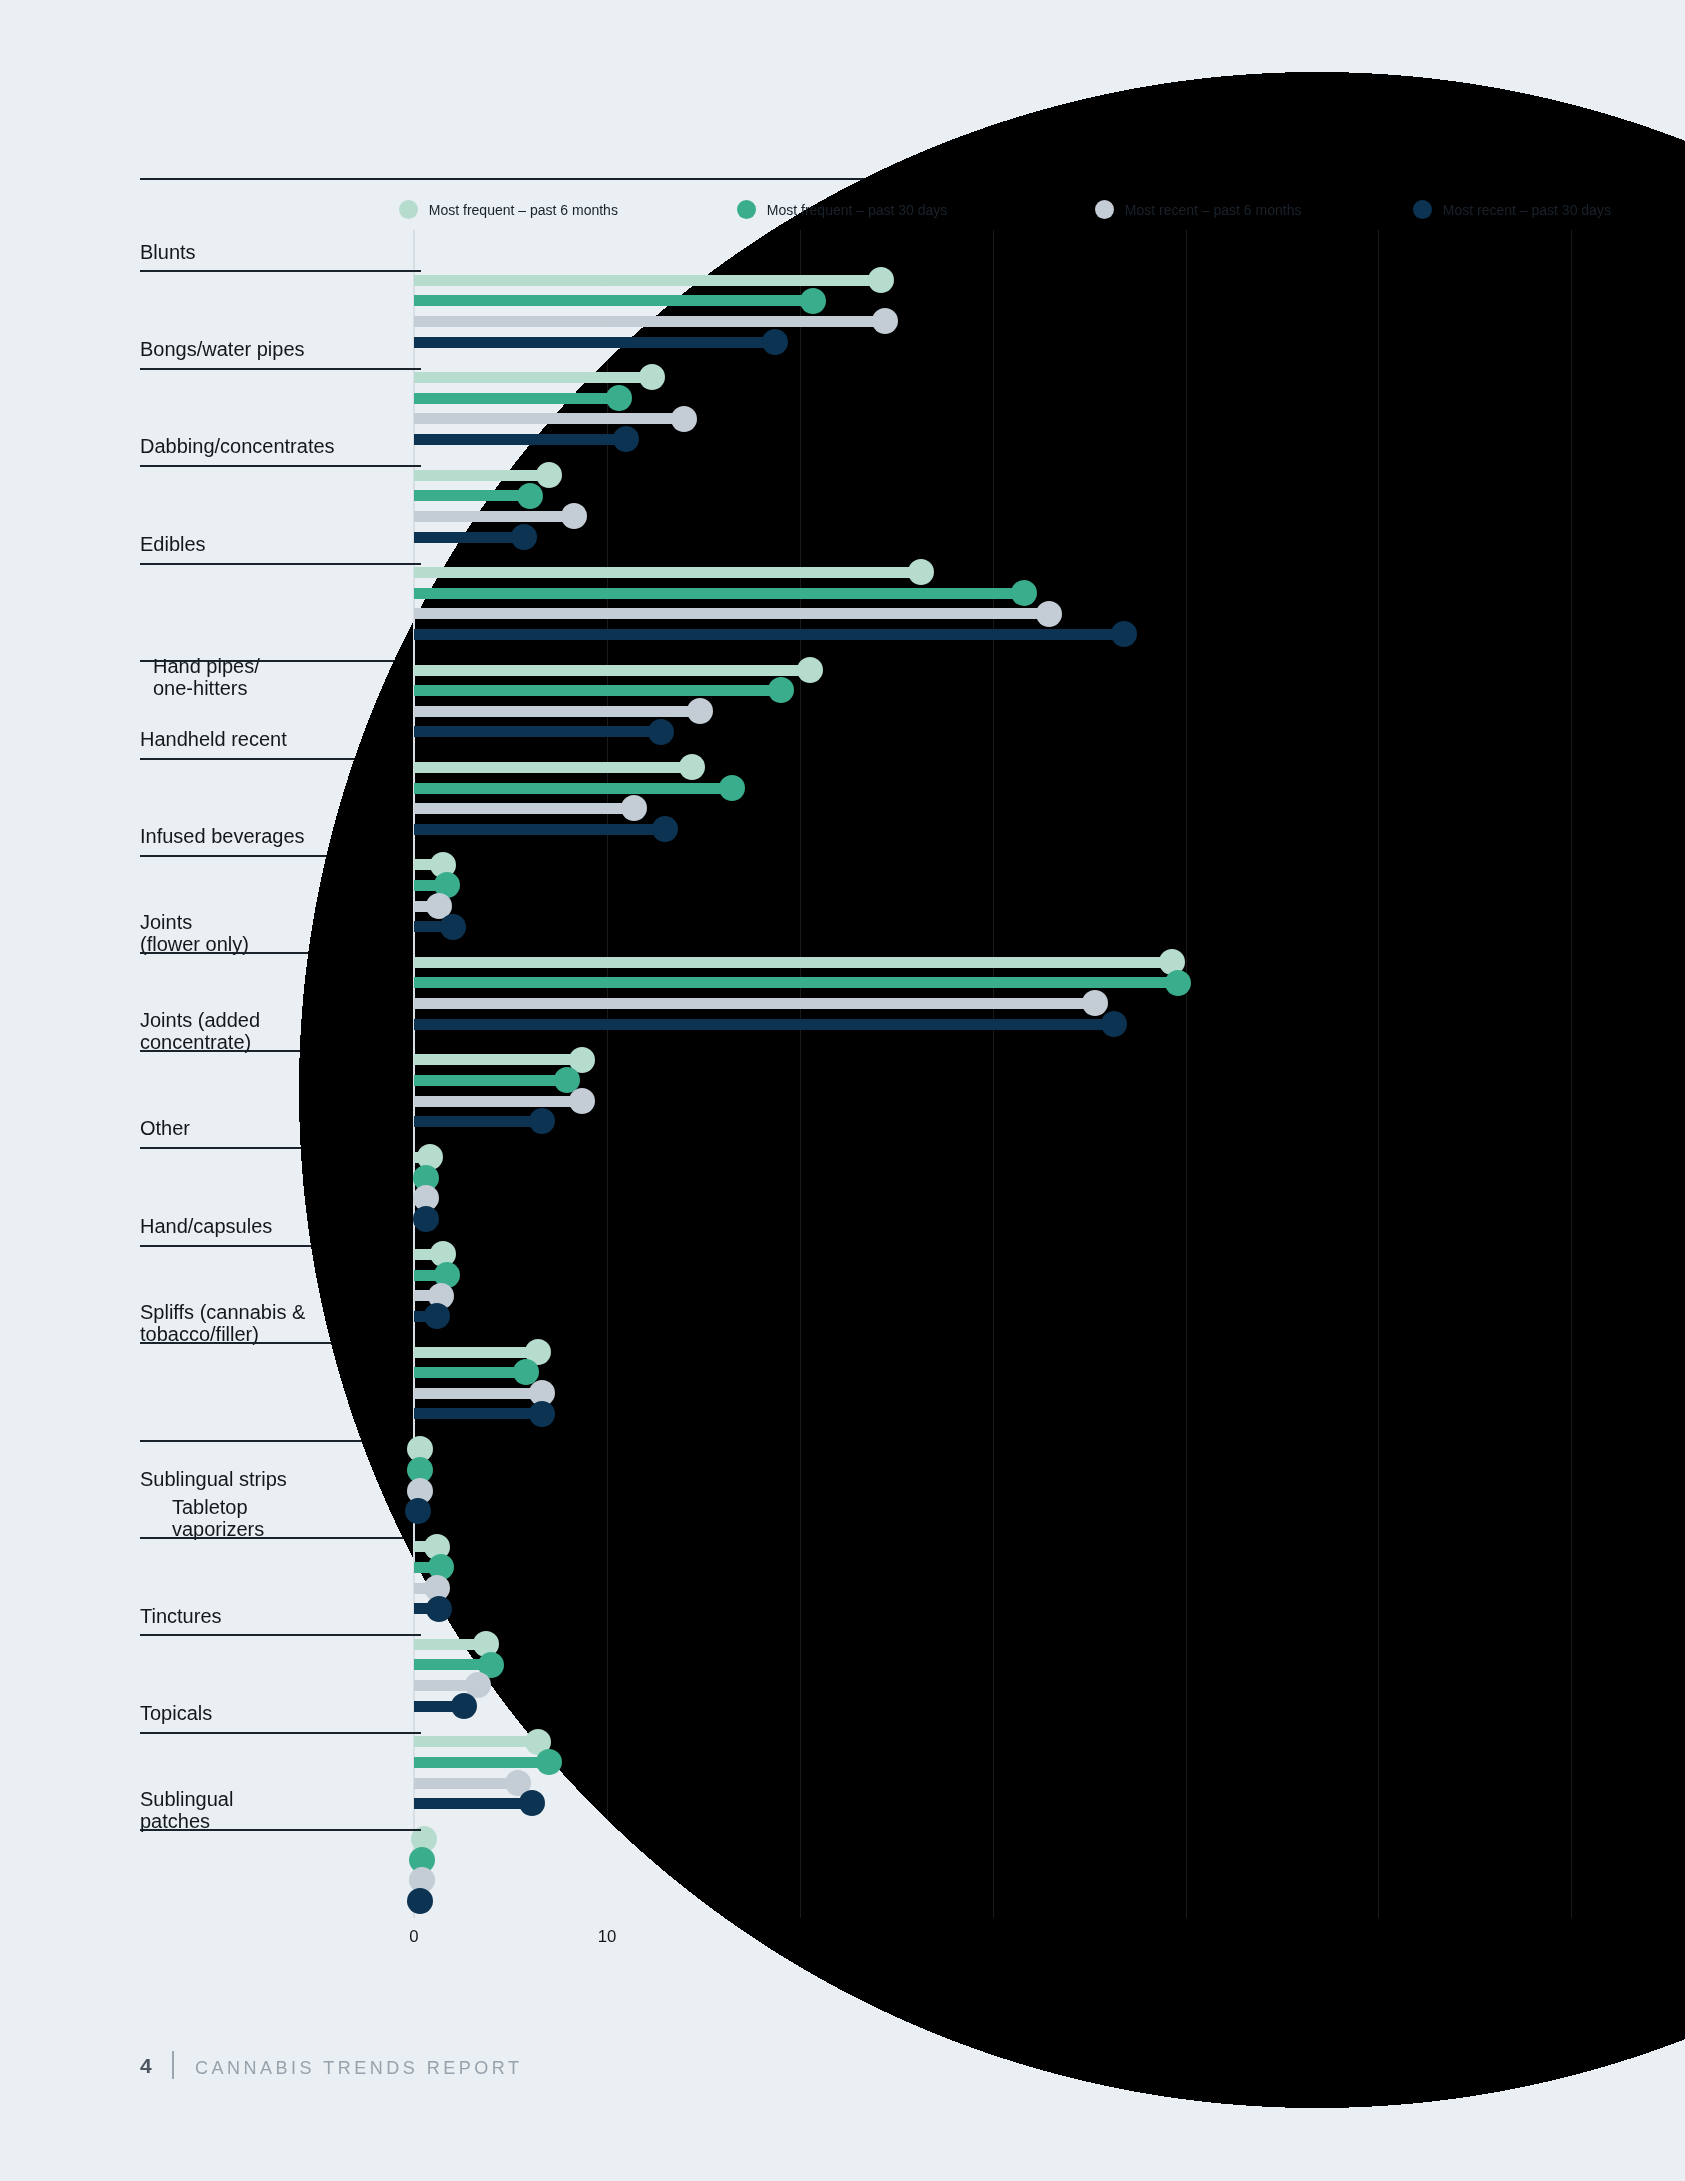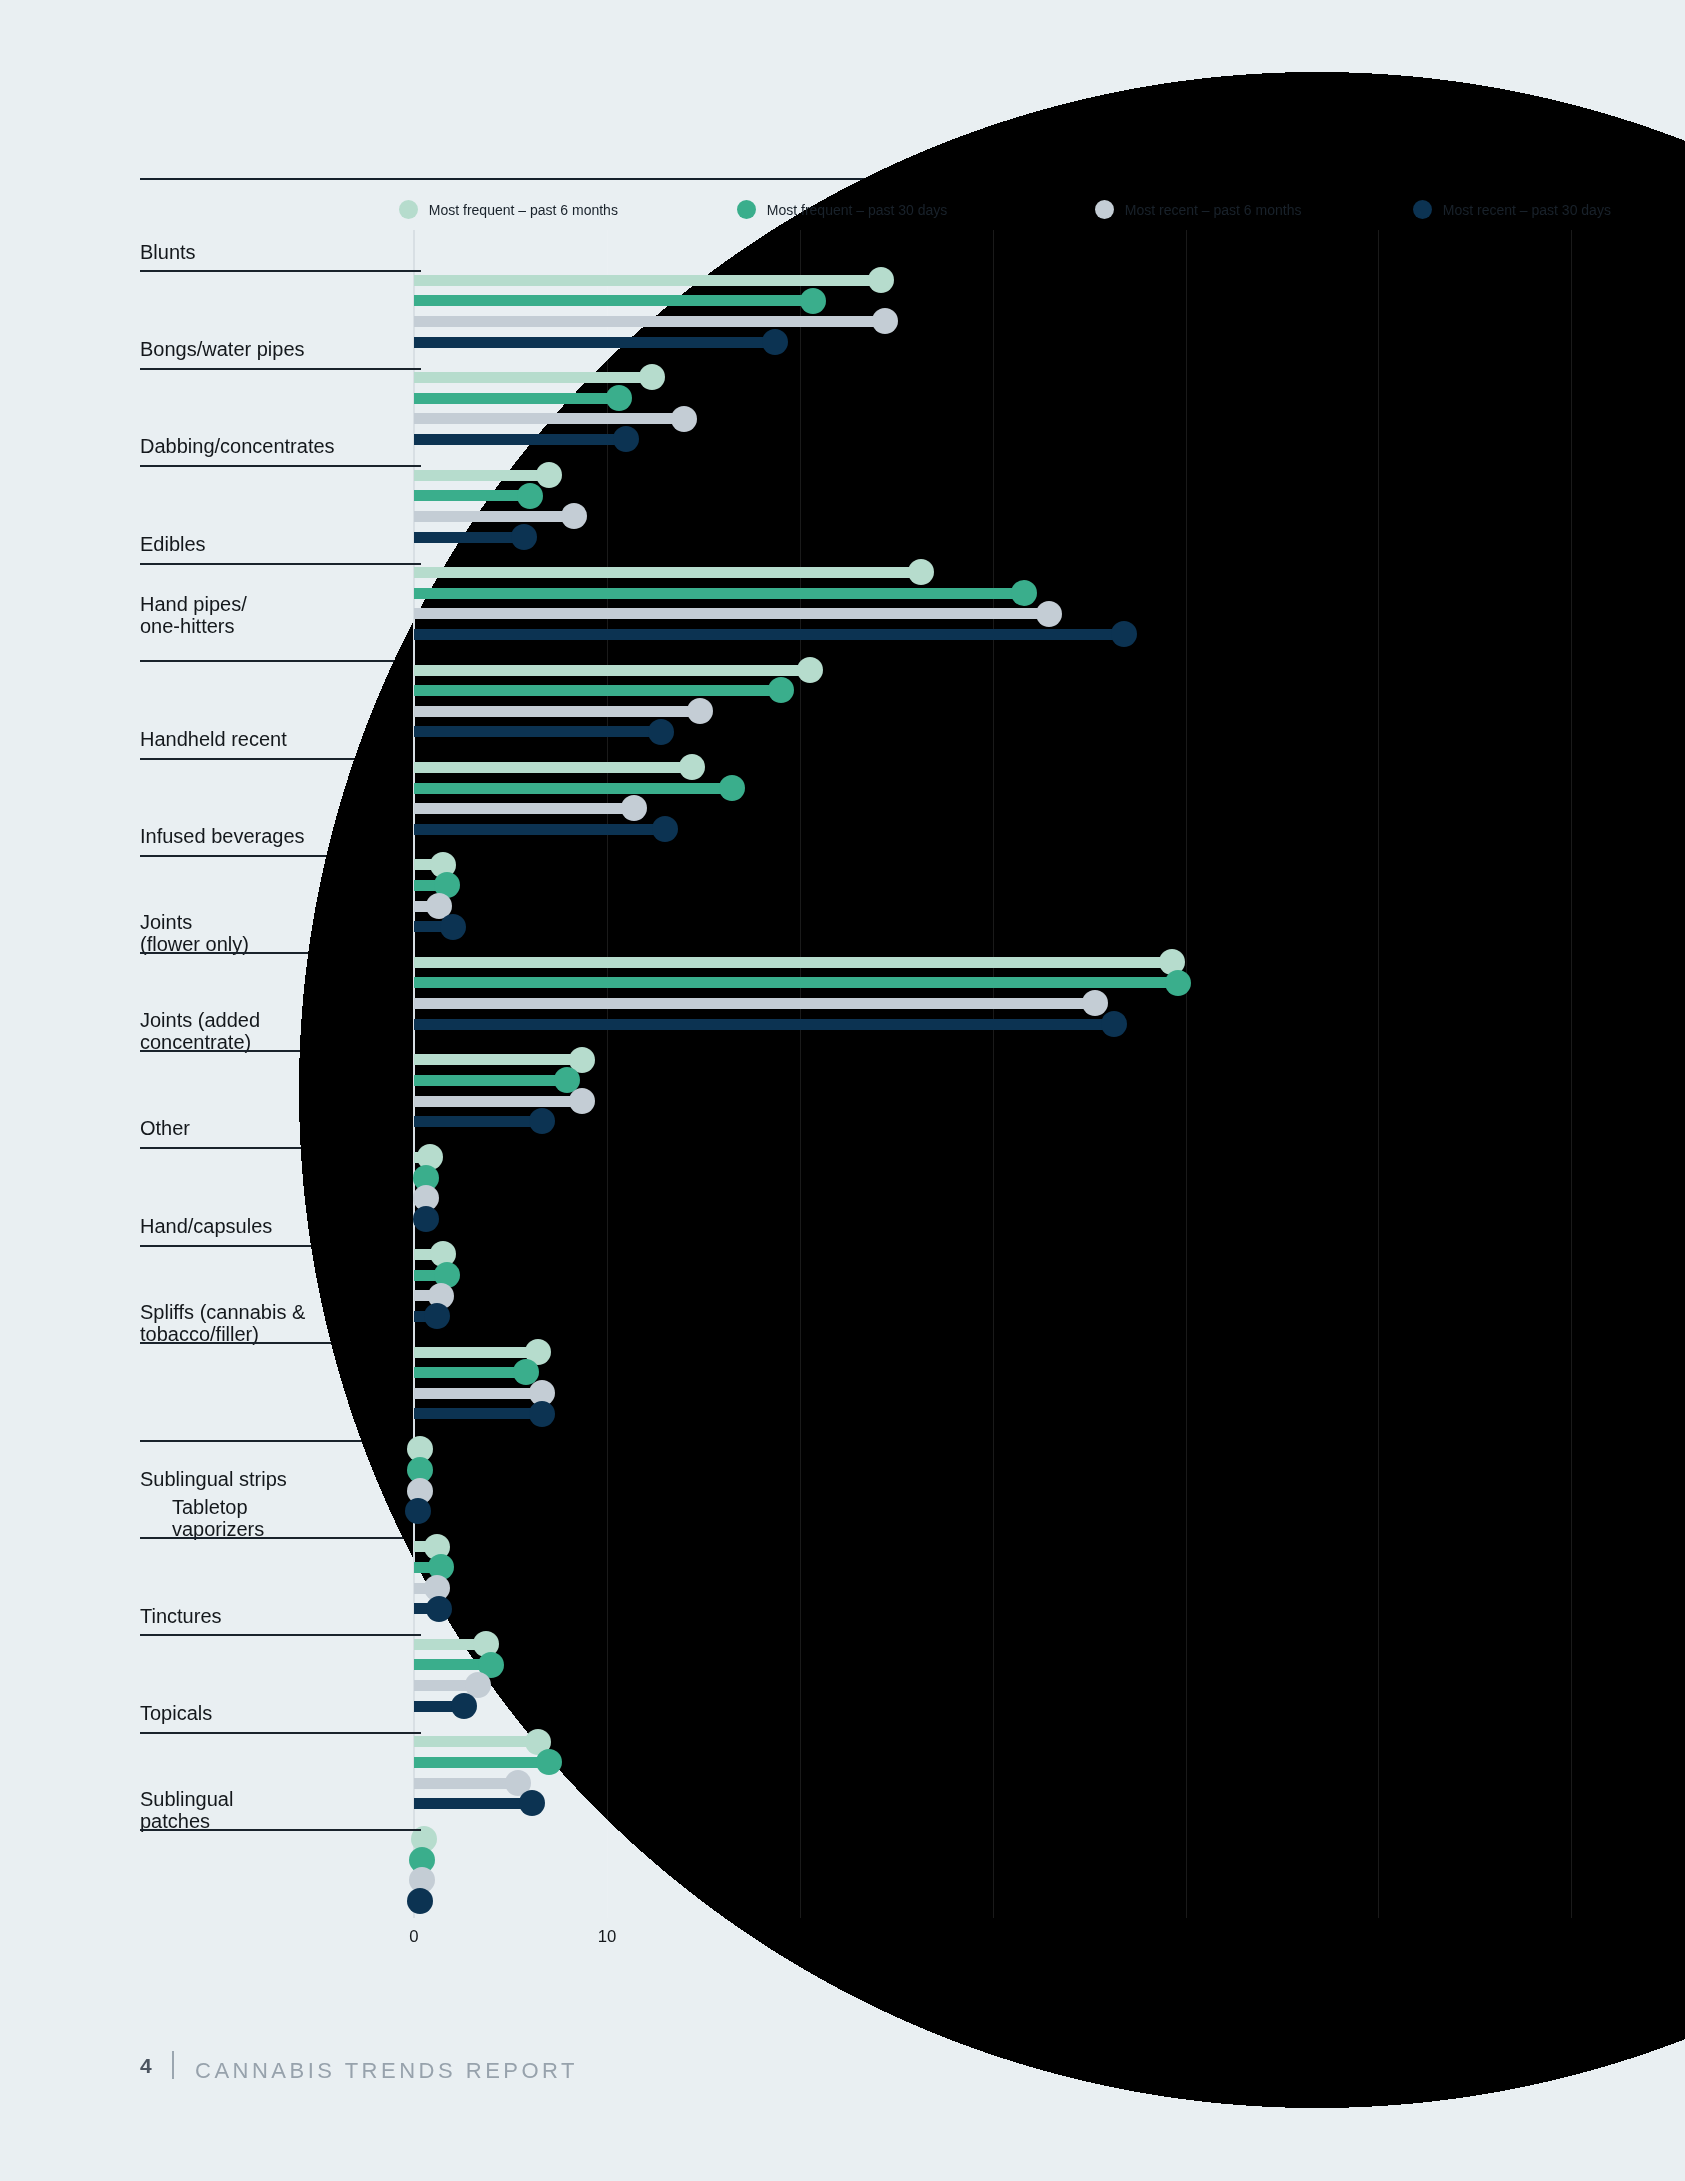--- a/index.html
+++ b/index.html
@@ -132,21 +132,21 @@
   }
   .footer-sep {
     position: absolute;
     left: 172px; top: 2051px;
     width: 1.8px; height: 28px;
     background: #9BA6B0;
   }
   .footer-text {
     position: absolute;
     left: 195px; top: 2058px;
-    font-size: 22px;
+    font-size: 18px;
     letter-spacing: 3.5px;
     color: #97A2AC;
     white-space: nowrap;
   }
 
   
   #black-overlay {
     position: absolute;
     left: 0; top: 0;
     width: 1685px; height: 2181px;
@@ -346,21 +346,21 @@
       <div class="tick-label" style="left: 1378px; top: 1927px;">50</div>
       <div class="tick-label" style="left: 1571px; top: 1927px;">60</div>
       <div class="cat" style="top: 241px; white-space: pre-line;">Blunts</div>
       <div class="cat-rule" style="top: 270px;"></div>
       <div class="cat" style="top: 338px; white-space: pre-line;">Bongs/water pipes</div>
       <div class="cat-rule" style="top: 368px;"></div>
       <div class="cat" style="top: 435px; white-space: pre-line;">Dabbing/concentrates</div>
       <div class="cat-rule" style="top: 465px;"></div>
       <div class="cat" style="top: 533px; white-space: pre-line;">Edibles</div>
       <div class="cat-rule" style="top: 563px;"></div>
-      <div class="cat" style="top: 593px; white-space: pre-line;">Hand pipes/
+      <div class="cat" style="top: 655px; white-space: pre-line; margin-left: 13px;">Hand pipes/
 one-hitters</div>
       <div class="cat-rule" style="top: 660px;"></div>
       <div class="cat" style="top: 728px; white-space: pre-line;">Handheld recent</div>
       <div class="cat-rule" style="top: 758px;"></div>
       <div class="cat" style="top: 825px; white-space: pre-line;">Infused beverages</div>
       <div class="cat-rule" style="top: 855px;"></div>
       <div class="cat" style="top: 911px; white-space: pre-line;">Joints
 (flower only)</div>
       <div class="cat-rule" style="top: 952px;"></div>
       <div class="cat" style="top: 1009px; white-space: pre-line;">Joints (added

